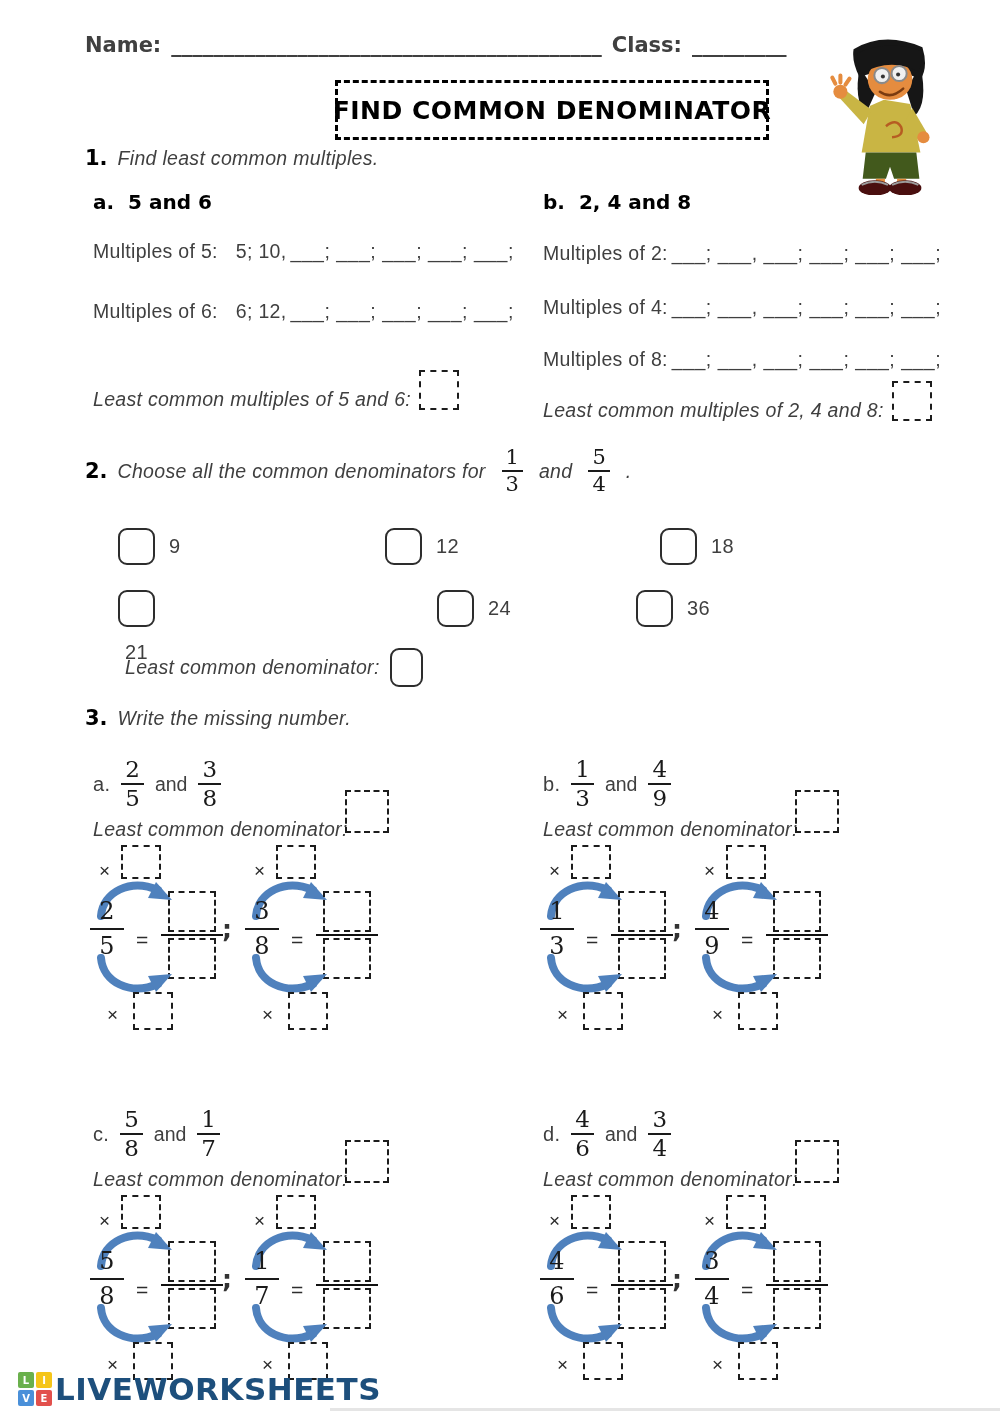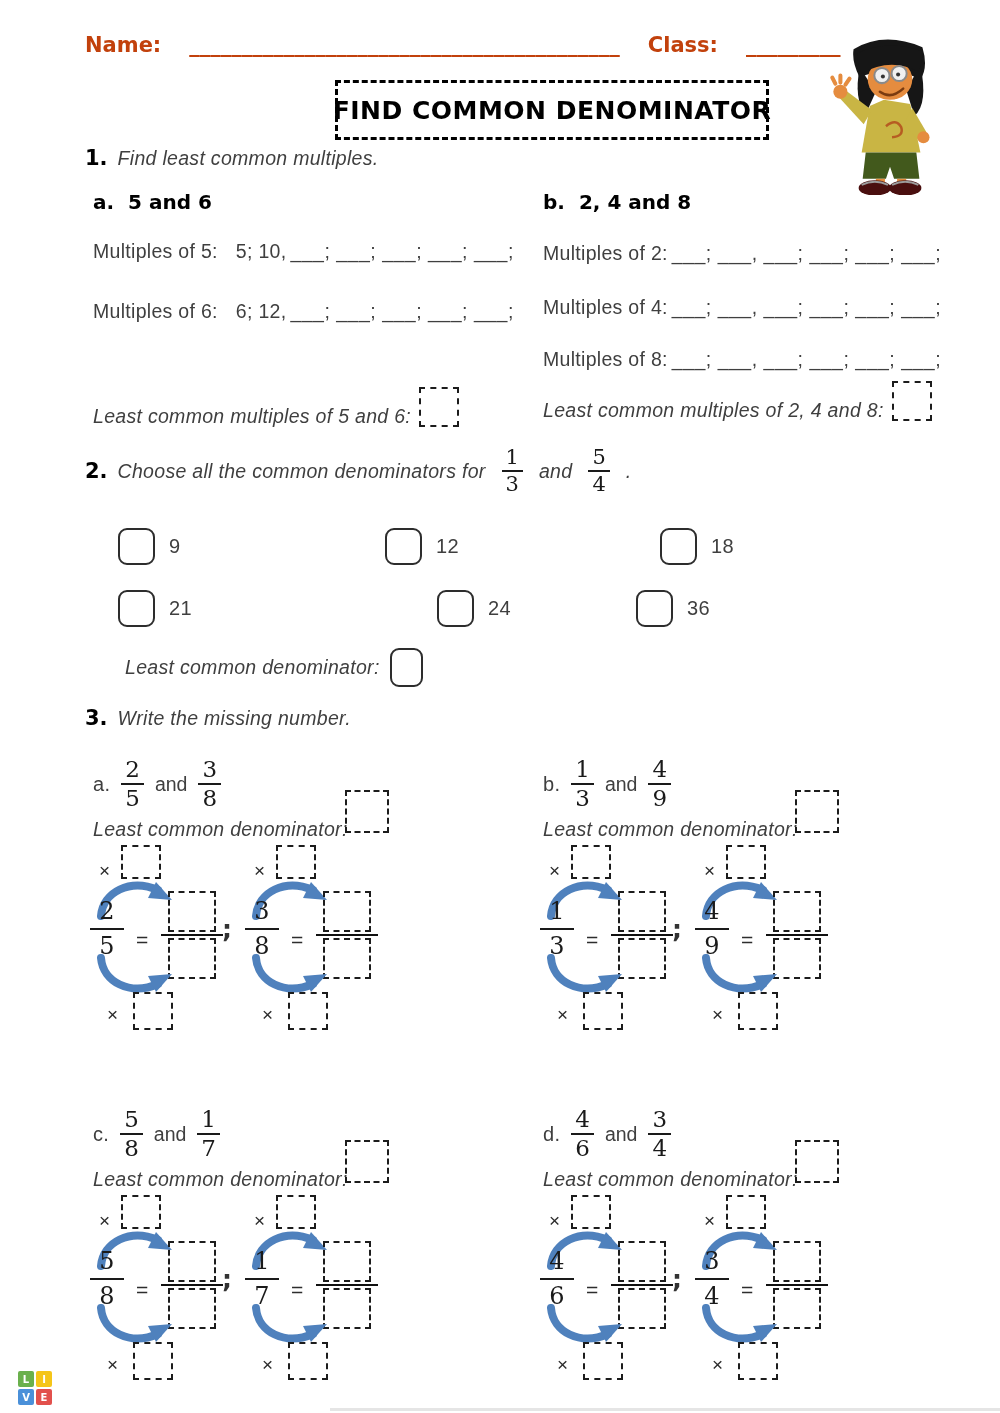--- a/index.html
+++ b/index.html
@@ -2,22 +2,22 @@
 <html><head>
 <meta charset="utf-8">
 <style>
   html,body { margin:0; padding:0; background:#ffffff; }
   .page {
     position:relative; width:1000px; height:1413px; background:#fff;
     font-family:"Liberation Sans", sans-serif; color:#3f3f3f; overflow:hidden;
   }
   
   .name-row {
-    position:absolute; left:85px; top:33px; display:flex; align-items:flex-end; gap:28px;
-    font-family:"DejaVu Sans", sans-serif; font-weight:800; font-size:21px; color:#c2410c;
+    position:absolute; left:85px; top:33px; display:flex; align-items:flex-end; gap:10px;
+    font-family:"DejaVu Sans", sans-serif; font-weight:800; font-size:21px; color:#404040;
     white-space:nowrap;
   }
   .blankline { font-weight:800; letter-spacing:0; }
   .title-box {
     position:absolute; left:335px; top:80px; width:428px; height:54px;
     border:3px dashed #000; display:flex; align-items:center; justify-content:center;
     font-family:"DejaVu Sans", sans-serif; font-weight:800; font-size:25px; color:#000;
     letter-spacing:0.5px; white-space:nowrap;
   }
   .kid { position:absolute; left:823px; top:33px; width:132px; height:162px; }
@@ -156,21 +156,21 @@
   </div>
   <div class="mline" style="left:543px; top:296px;">
     <span>Multiples of 4:</span>
     <span class="blanks">___; ___, ___; ___; ___; ___;</span>
   </div>
   <div class="mline" style="left:543px; top:348px;">
     <span>Multiples of 8:</span>
     <span class="blanks">___; ___, ___; ___; ___; ___;</span>
   </div>
 
-  <div class="lcm-row" style="left:93px; top:396px;align-items:center;">
+  <div class="lcm-row" style="left:93px; top:379px;align-items:center;">
     <span class="body-text">Least common multiples of 5 and 6:</span>
     <span class="lcm-box dashedbox"></span>
   </div>
   <div class="lcm-row" style="left:543px; top:390px;">
     <span class="body-text">Least common multiples of 2, 4 and 8:</span>
     <span class="lcm-box dashedbox"></span>
   </div>
 
   <div class="sec-head" style="left:85px; top:446px;">
     <span class="sec-num">2.</span>
@@ -192,21 +192,21 @@
     <span class="olabel">9</span>
   </div>
   <div class="opt" style="left:385px; top:528px;">
     <span class="cbox"></span>
     <span class="olabel">12</span>
   </div>
   <div class="opt" style="left:660px; top:528px;">
     <span class="cbox"></span>
     <span class="olabel">18</span>
   </div>
-  <div class="opt" style="left:118px; top:590px;">
+  <div class="opt" style="left:118px; top:590px;flex-direction:column;">
     <span class="cbox"></span>
     <span class="olabel">21</span>
   </div>
   <div class="opt" style="left:403px; top:590px;padding-left:34px;">
     <span class="cbox"></span>
     <span class="olabel">24</span>
   </div>
   <div class="opt" style="left:636px; top:590px;">
     <span class="cbox"></span>
     <span class="olabel">36</span>
@@ -494,16 +494,17 @@
     </div>
   </section>
 
   <div class="logo-row">
     <span class="tiles">
       <span class="tile t-l">L</span>
       <span class="tile t-i">I</span>
       <span class="tile t-v">V</span>
       <span class="tile t-e">E</span>
     </span>
+    <span class="logo-text">LIVEWORKSHEETS</span>
   </div>
   <div class="bottom-strip"></div>
 
 </div>
 
 </body></html>

